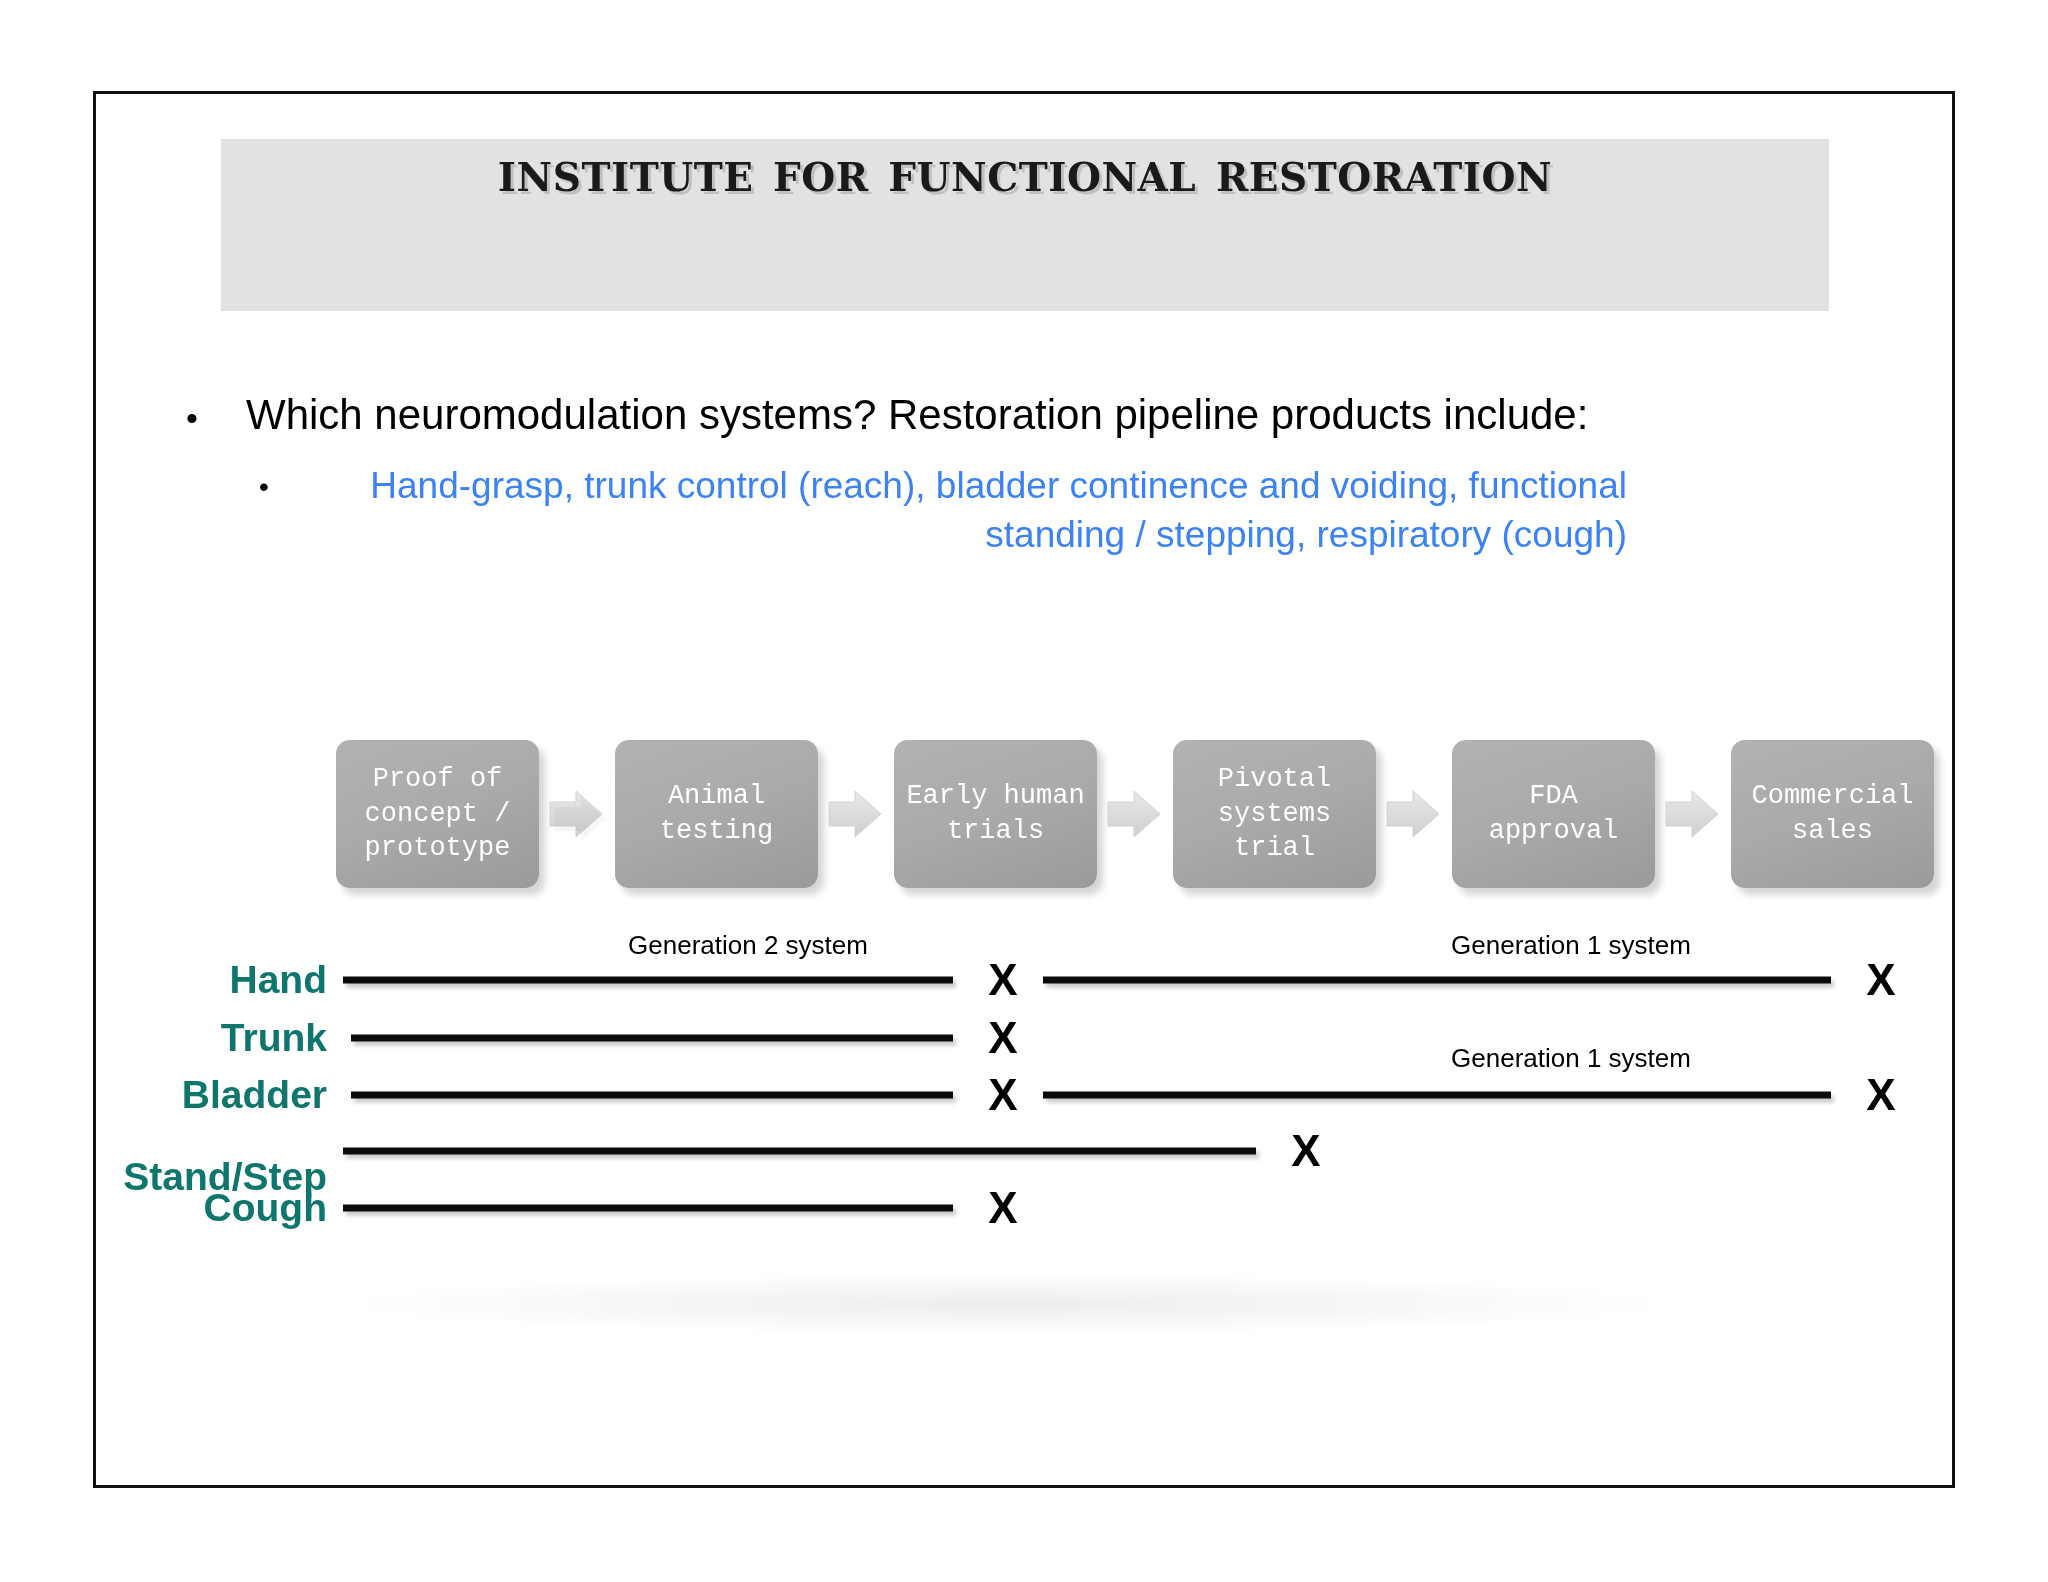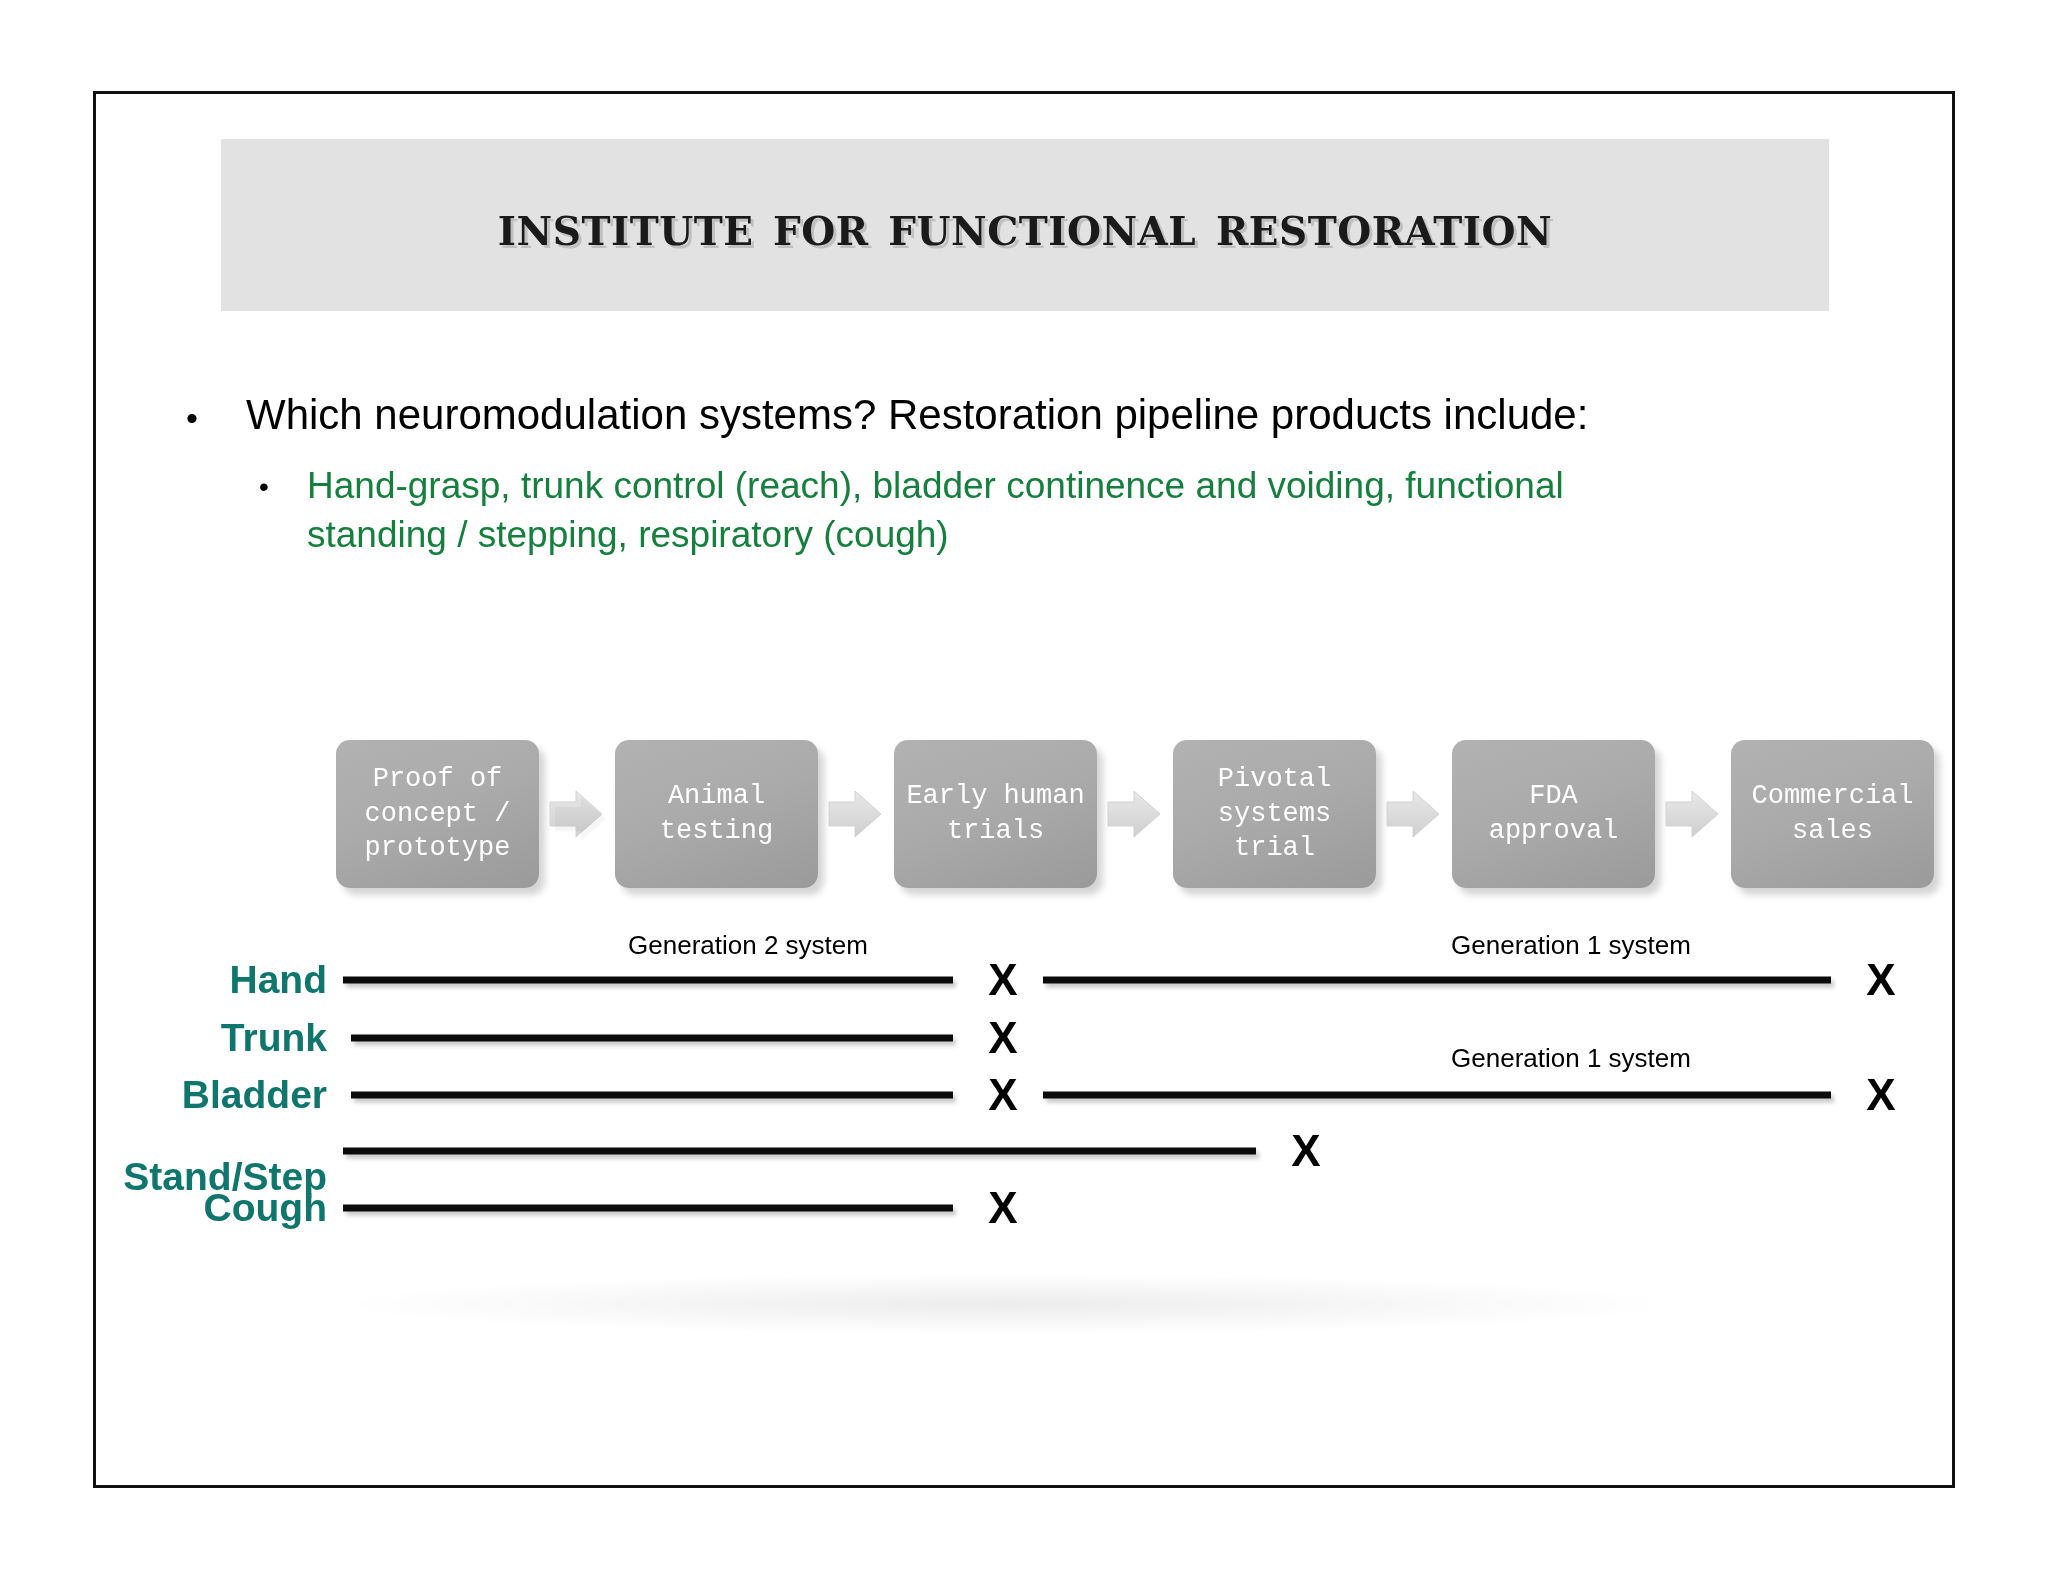--- a/index.html
+++ b/index.html
@@ -28,21 +28,21 @@
 
   
   #title-banner {
     position: absolute;
     left: 125px;          
     top: 45px;            
     width: 1608px;        
     height: 172px;        
     background: #e2e2e2;
     display: flex;
-    align-items: center;
+    align-items: flex-start;
     justify-content: center;
   }
   #title-text {
     font-family: "DejaVu Serif", "Liberation Serif", serif;
     font-weight: bold;
     font-size: 55px;
     letter-spacing: 0.5px;
     color: #1a1a1a;
     font-variant: small-caps;
     text-transform: lowercase;
@@ -83,22 +83,23 @@
     font-size: 28px;
     line-height: 1;
     width: 48px;
     flex: 0 0 48px;
     color: #000;
     padding-top: 11px;
   }
   .bullet-l2 .bullet-text {
     font-size: 37px;
     line-height: 1.32;
-    color: #15803d;
+    color: #3b82f6;
     max-width: 1320px;
+    text-align: right;
   }
 
   
   #process-row {
     position: absolute;
     left: 240px;          
     top: 646px;           
     display: flex;
     align-items: center;
     font-family: Liberation Mono, monospace;

